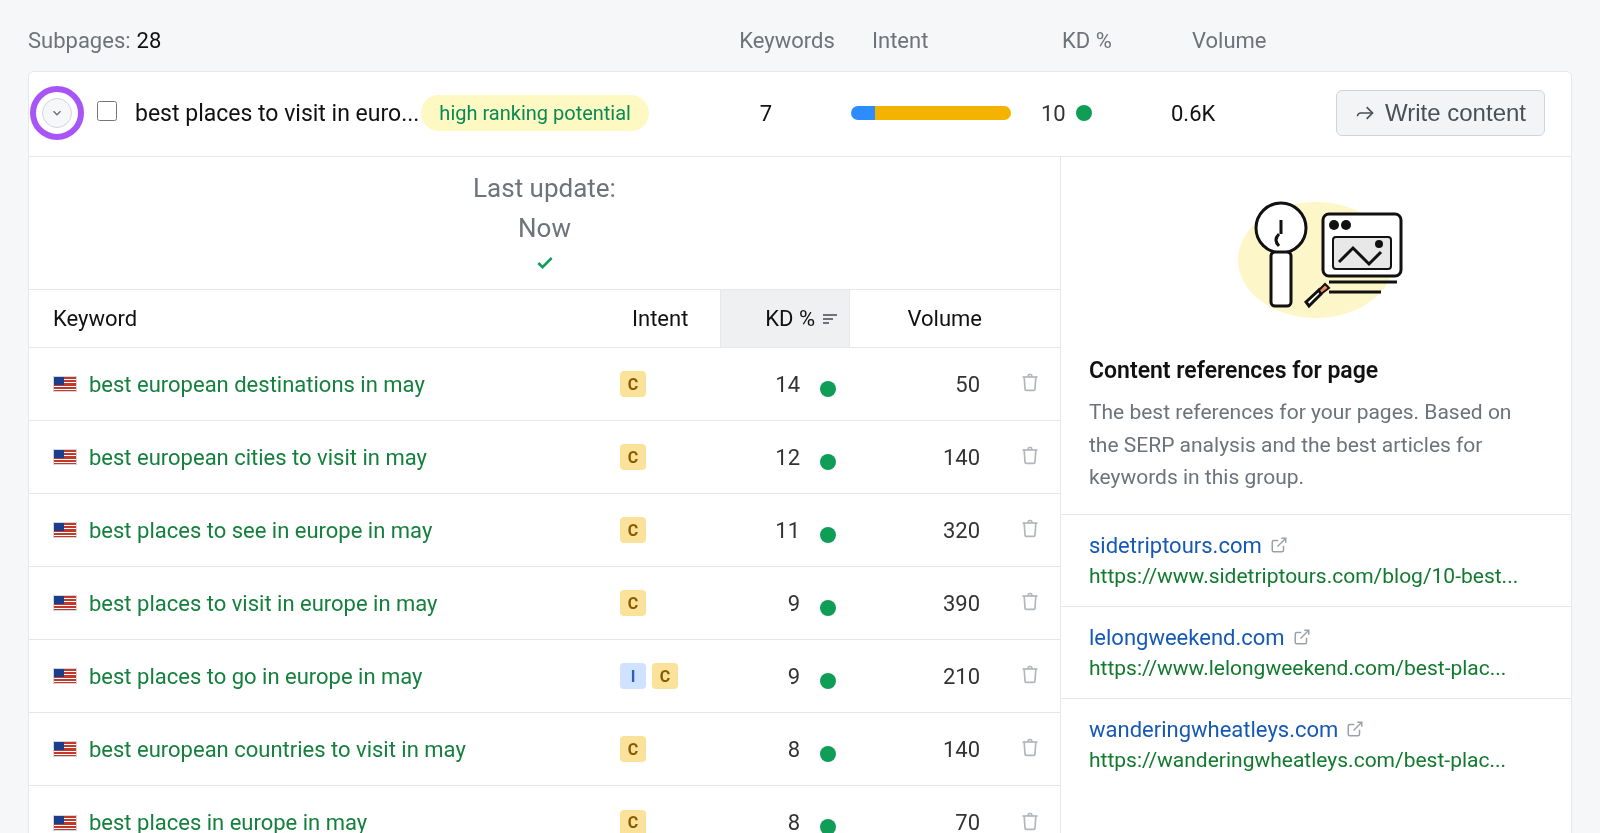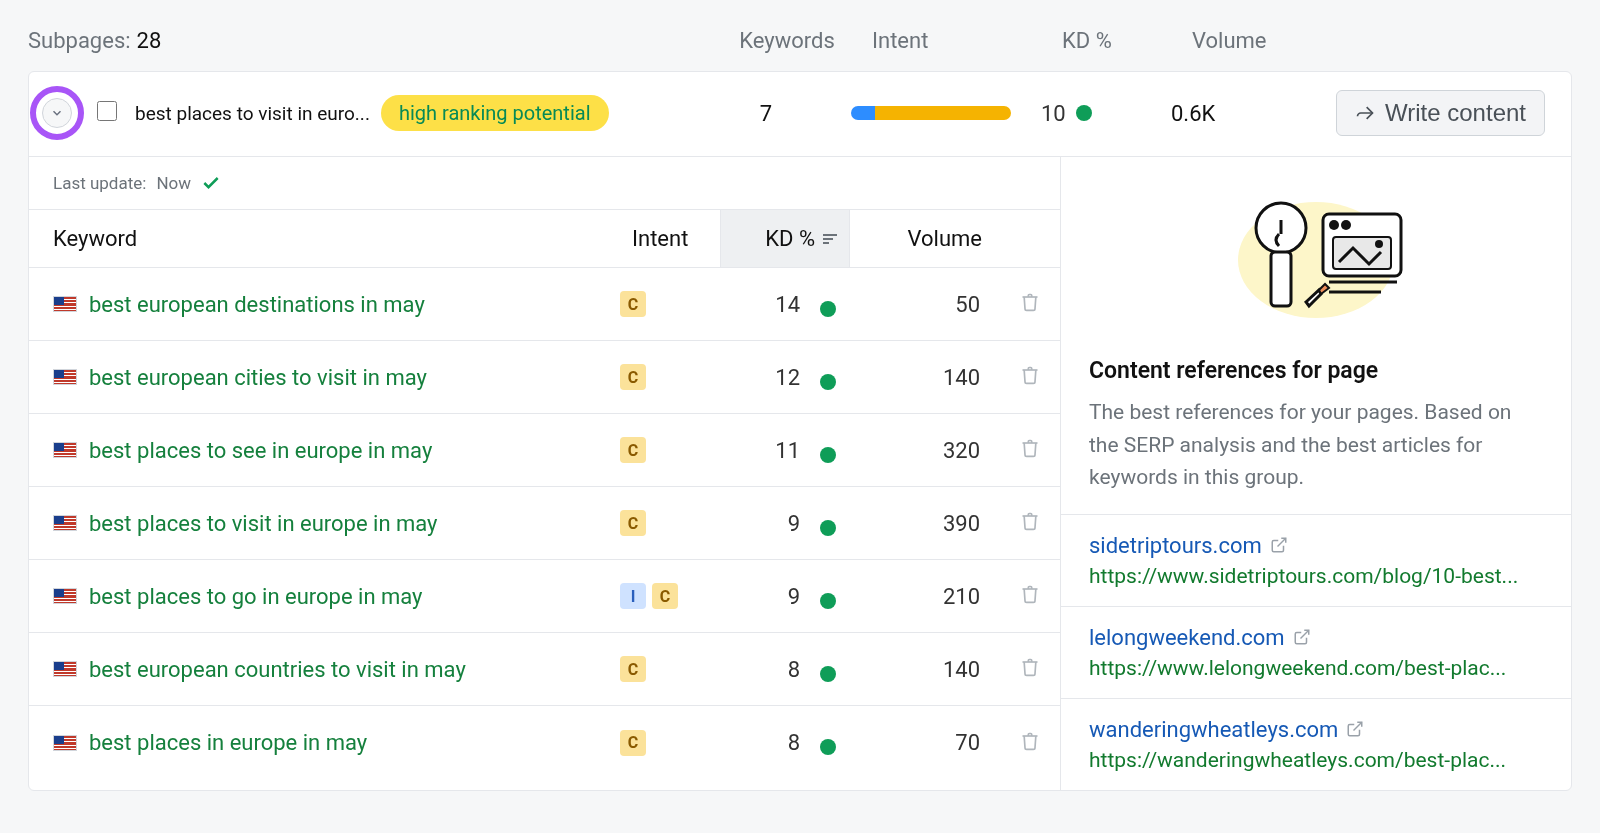--- a/index.html
+++ b/index.html
@@ -24,22 +24,22 @@
 
 .summary-row { display: flex; align-items: center; padding: 18px 20px 20px 4px; }
 .expand-wrapper { position: relative; width: 48px; display: flex; justify-content: center; }
 .purple-ring { position: absolute; width: 54px; height: 54px; border: 6px solid #a855f7; border-radius: 50%; top: 50%; left: 50%; transform: translate(-50%, -50%); pointer-events: none; }
 .chevron-btn { width: 30px; height: 30px; border: 1px solid #d1d5db; border-radius: 50%; background: #f6f7f8; display: flex; align-items: center; justify-content: center; cursor: pointer; }
 .chevron-btn svg { stroke: #6b7280; }
 
 .summary-check { margin: 0 18px 0 16px; }
 .summary-check input { width: 20px; height: 20px; accent-color: #555; }
 
-.summary-title { font-size: 19px; color: #111; margin-right: 11px; }
-.tag-potential { background: #fde047; color: #078a55; border-radius: 18px; padding: 6px 18px; font-size: 20px; }
+.summary-title { font-size: 23px; color: #111; margin-right: 2px; }
+.tag-potential { background: #fef9c3; color: #078a55; border-radius: 18px; padding: 6px 18px; font-size: 20px; }
 .summary-spacer { flex: 1; }
 
 .summary-kw { width: 150px; text-align: center; font-size: 22px; color: #111; }
 
 .intent-bar-wrap { width: 200px; padding-left: 10px; }
 .intent-bar { display: flex; width: 160px; height: 14px; border-radius: 7px; overflow: hidden; }
 .intent-bar .seg1 { background: #2d8dff; }
 .intent-bar .seg2 { background: #f5b301; }
 
 .summary-kd { width: 130px; display: flex; align-items: center; font-size: 22px; }
@@ -51,21 +51,21 @@
 .summary-actions { width: 230px; display: flex; justify-content: flex-end; padding-right: 6px; }
 .write-btn { display: flex; align-items: center; gap: 10px; border: 1px solid #cfd4d9; background: #f3f4f6; color: #495057; font-size: 24px; padding: 8px 18px; border-radius: 6px; cursor: pointer; }
 .write-btn svg { stroke: #495057; }
 
 
 .expanded { display: flex; border-top: 1px solid #e5e7eb; }
 .left-pane { flex: 1; border-right: 1px solid #e5e7eb; }
 .right-pane { width: 510px; }
 
 
-.lastupdate { display: flex; align-items: center; gap: 10px; padding: 16px 24px; color: #6c737a; font-size: 17px; border-bottom: 1px solid #e5e7eb; }
+.lastupdate { display: flex; align-items: center; gap: 10px; padding: 16px 24px; color: #6c737a; font-size: 26px; border-bottom: 1px solid #e5e7eb; flex-direction: column; }
 .lastupdate .val { }
 .lastupdate svg { stroke: #0f9d58; }
 
 
 .tbl-head { display: flex; align-items: stretch; border-bottom: 1px solid #e5e7eb; background: #fff; }
 .tbl-head .th { padding: 16px 12px; color: #111; font-size: 22px; font-weight: 400; display: flex; align-items: center; text-align: center; }
 .tbl-head .th-kw { flex: 1; padding-left: 24px; }
 .tbl-head .th-intent { width: 100px; }
 .tbl-head .th-kd { width: 130px; background: #eef0f2; justify-content: flex-end; gap: 8px; border-left: 1px solid #e5e7eb; border-right: 1px solid #e5e7eb; }
 .tbl-head .th-vol { width: 150px; justify-content: flex-end; padding-right: 18px; }

